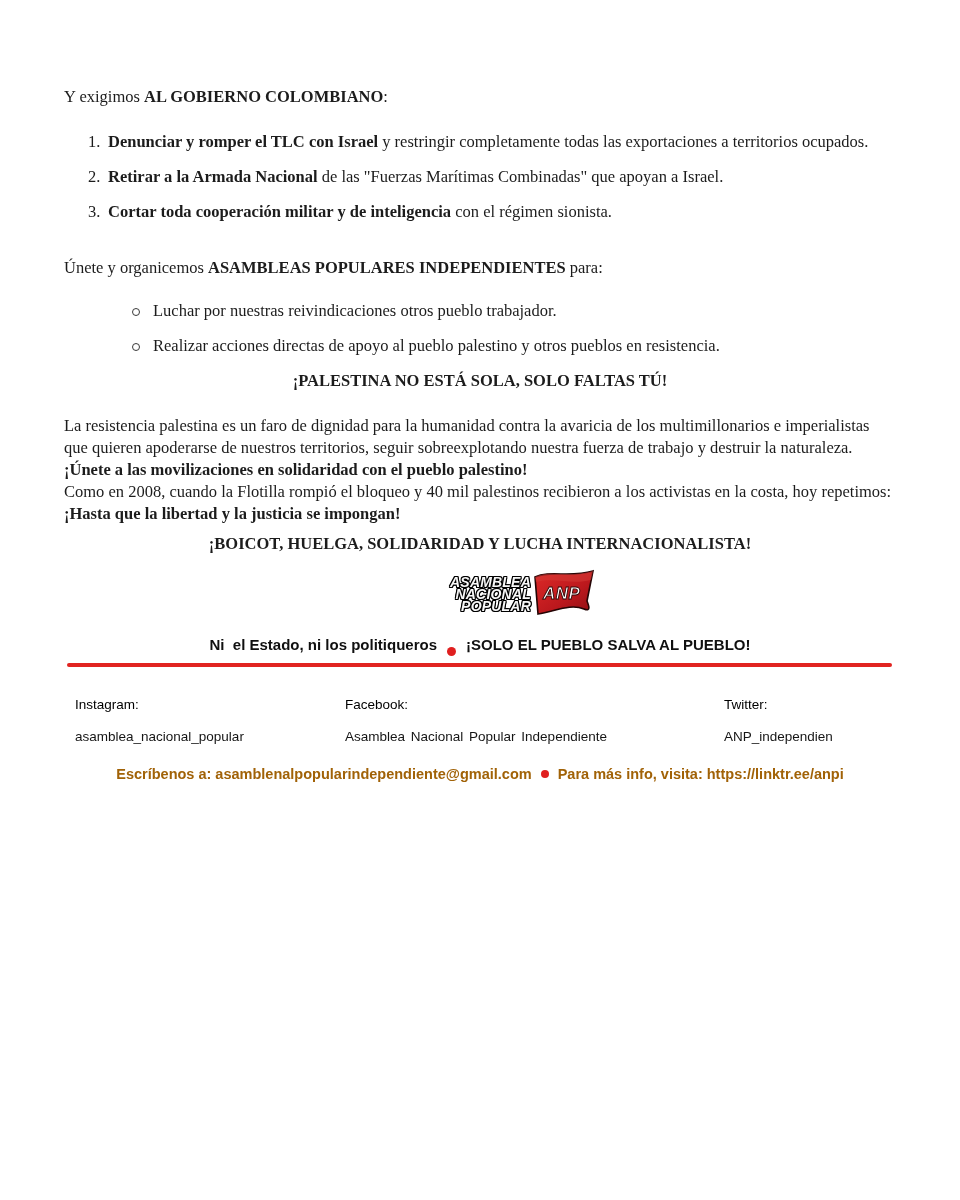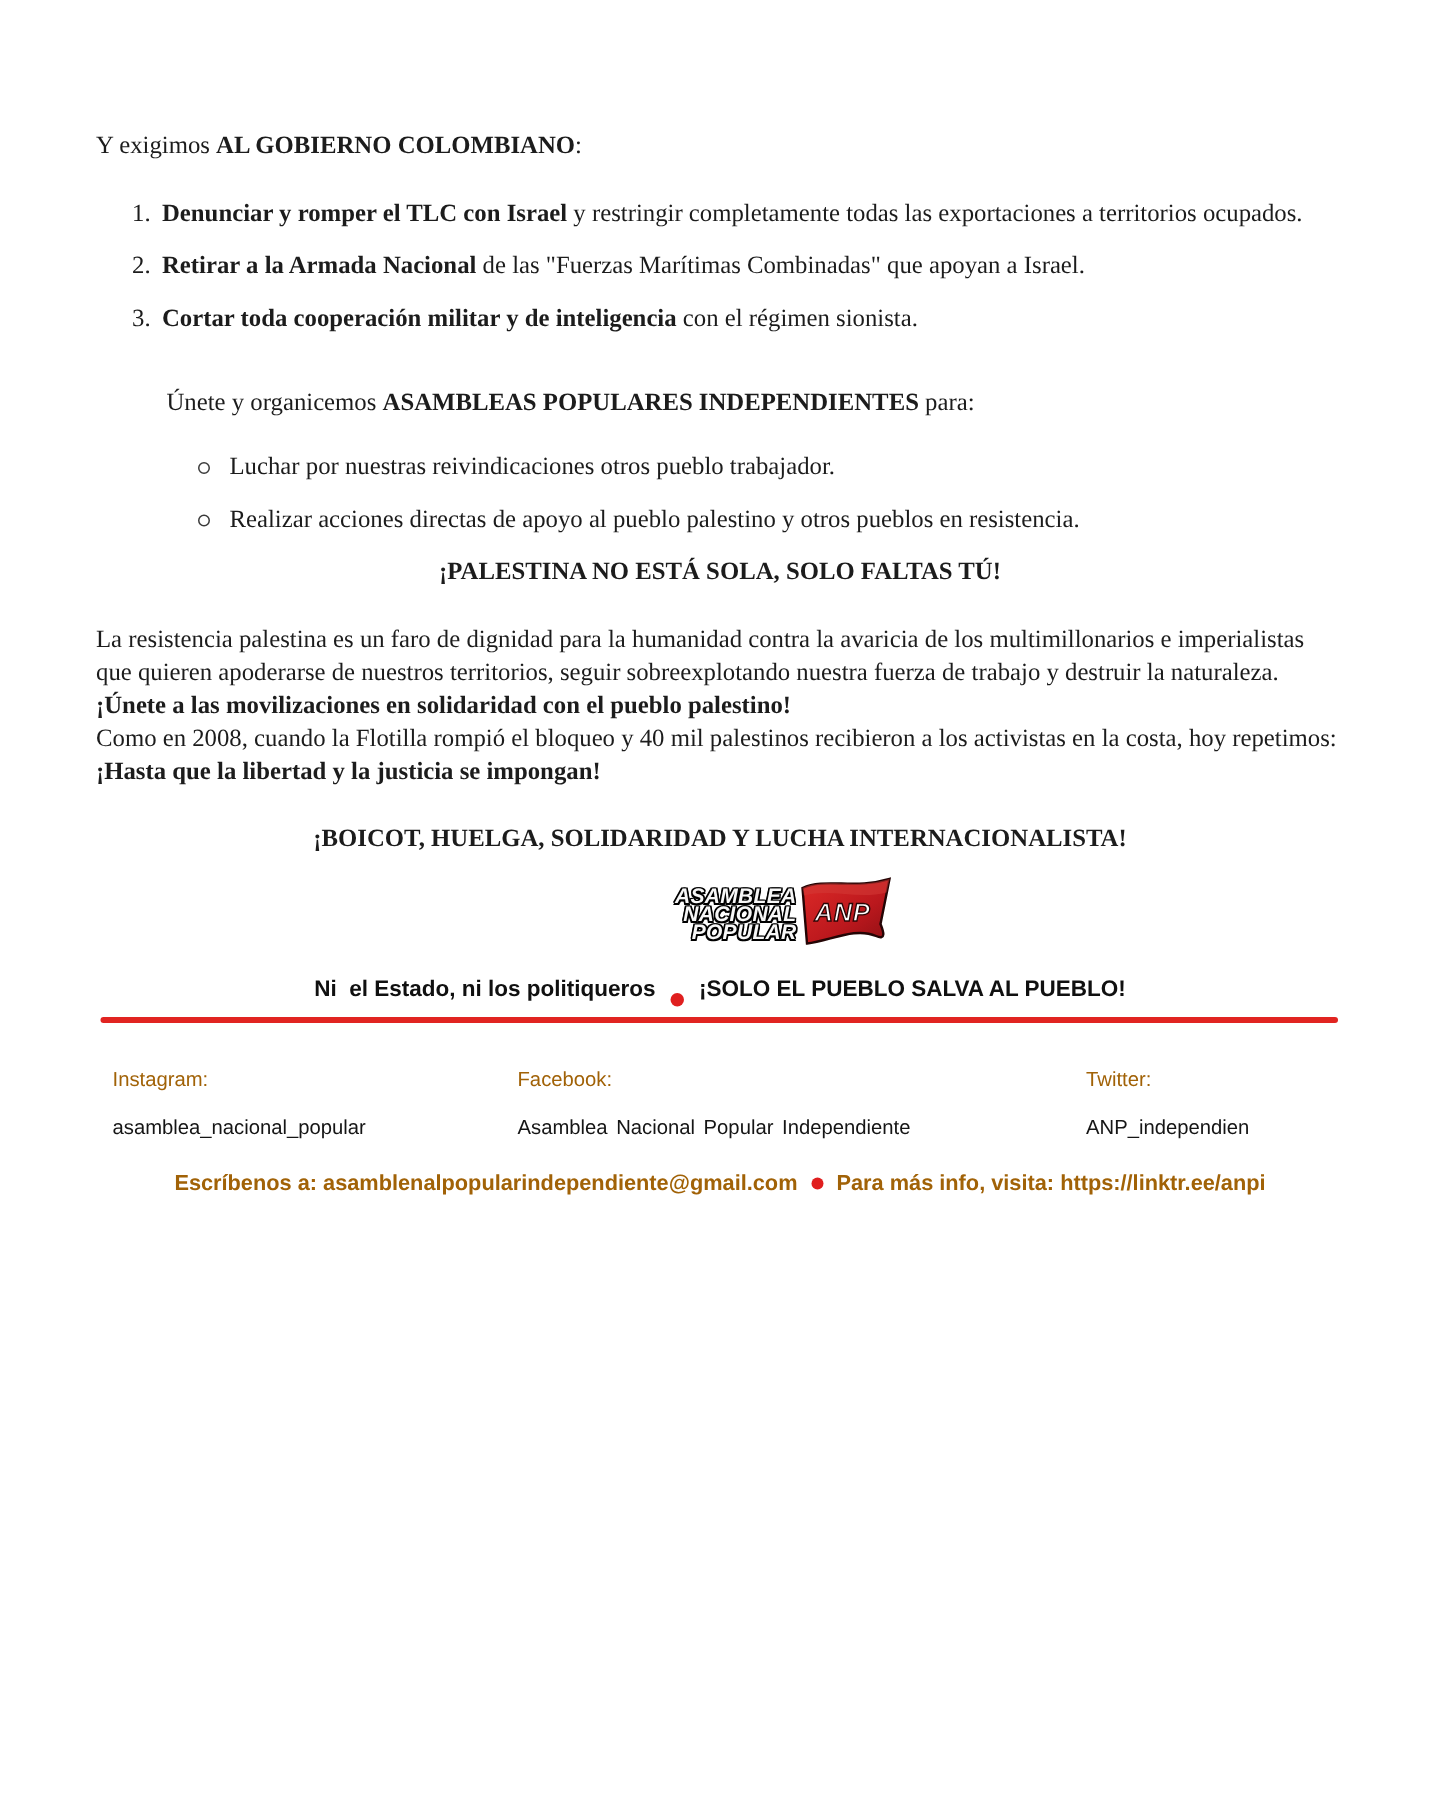--- a/index.html
+++ b/index.html
@@ -9,32 +9,32 @@
   }
   .content{padding:86px 64px 0 64px;font-size:16.5px;line-height:22px;}
   p{margin:0;}
   b{font-weight:bold;}
 
   .demands{margin-top:23px;}
   .demand-item{display:flex;margin-bottom:13px;}
   .demand-num{flex:0 0 20px;margin-left:24px;}
   .demand-text{flex:1;text-align:justify;}
 
-  .intro2{margin-top:34px;margin-left:47px;}
+  .intro2{margin-top:34px;}
 
   .bullets{margin-top:21px;}
   .bullet-item{display:flex;align-items:flex-start;margin-bottom:13px;}
   .circle-bullet{
     flex:0 0 auto;width:6px;height:6px;border:1.4px solid #3a3a3a;
     border-radius:50%;margin:8px 13px 0 68px;
   }
 
   .slogan{margin-top:10px;text-align:center;font-weight:bold;}
   .paragraph{margin-top:23px;}
-  .slogan-boicot{margin-top:23px;}
+  .slogan-boicot{margin-top:8px;}
 
   .logo{margin-top:13px;height:52px;display:flex;justify-content:center;align-items:center;transform:translateX(43px);}
   .logo-text{
     font-family:"Liberation Sans",sans-serif;font-weight:bold;font-style:italic;
     font-size:14px;line-height:12px;text-transform:uppercase;text-align:right;
     color:#f7f7f7;margin-right:1px;letter-spacing:0.2px;
     text-shadow:-1px -1px 0 #000,1px -1px 0 #000,-1px 1px 0 #000,1px 1px 0 #000,
                 -1px 0 0 #000,1px 0 0 #000,0 -1px 0 #000,0 1px 0 #000;
   }
   .flag{display:block;}
@@ -48,21 +48,21 @@
     font-family:"Liberation Sans",sans-serif;font-weight:bold;font-size:15px;color:#101010;
   }
   .motto .pre{white-space:pre;}
   .red-dot{width:9px;height:9px;border-radius:50%;background:#e01f1f;display:inline-block;flex:0 0 auto;}
 
   .divider{margin:7px 4px 0 3px;height:4px;background:#e12421;border-radius:2px;}
 
   .contacts{position:relative;height:55px;margin-top:27px;font-family:"Liberation Sans",sans-serif;font-size:13.5px;}
   .contact-col{position:absolute;top:0;}
   .col-instagram{left:11px;} .col-facebook{left:281px;} .col-twitter{left:660px;}
-  .contact-label{color:#a16207;}
+  .contact-label{color:#000000;}
   .contact-value{margin-top:10px;color:#151515;}
   .col-facebook .contact-value{word-spacing:2px;}
 
   .email-line{
     margin-top:14px;display:flex;justify-content:center;align-items:center;gap:9px;
     font-family:"Liberation Sans",sans-serif;font-weight:bold;font-size:14.5px;color:#a16207;
   }
   .email-line .red-dot{width:8px;height:8px;}
 </style>
 </head>

